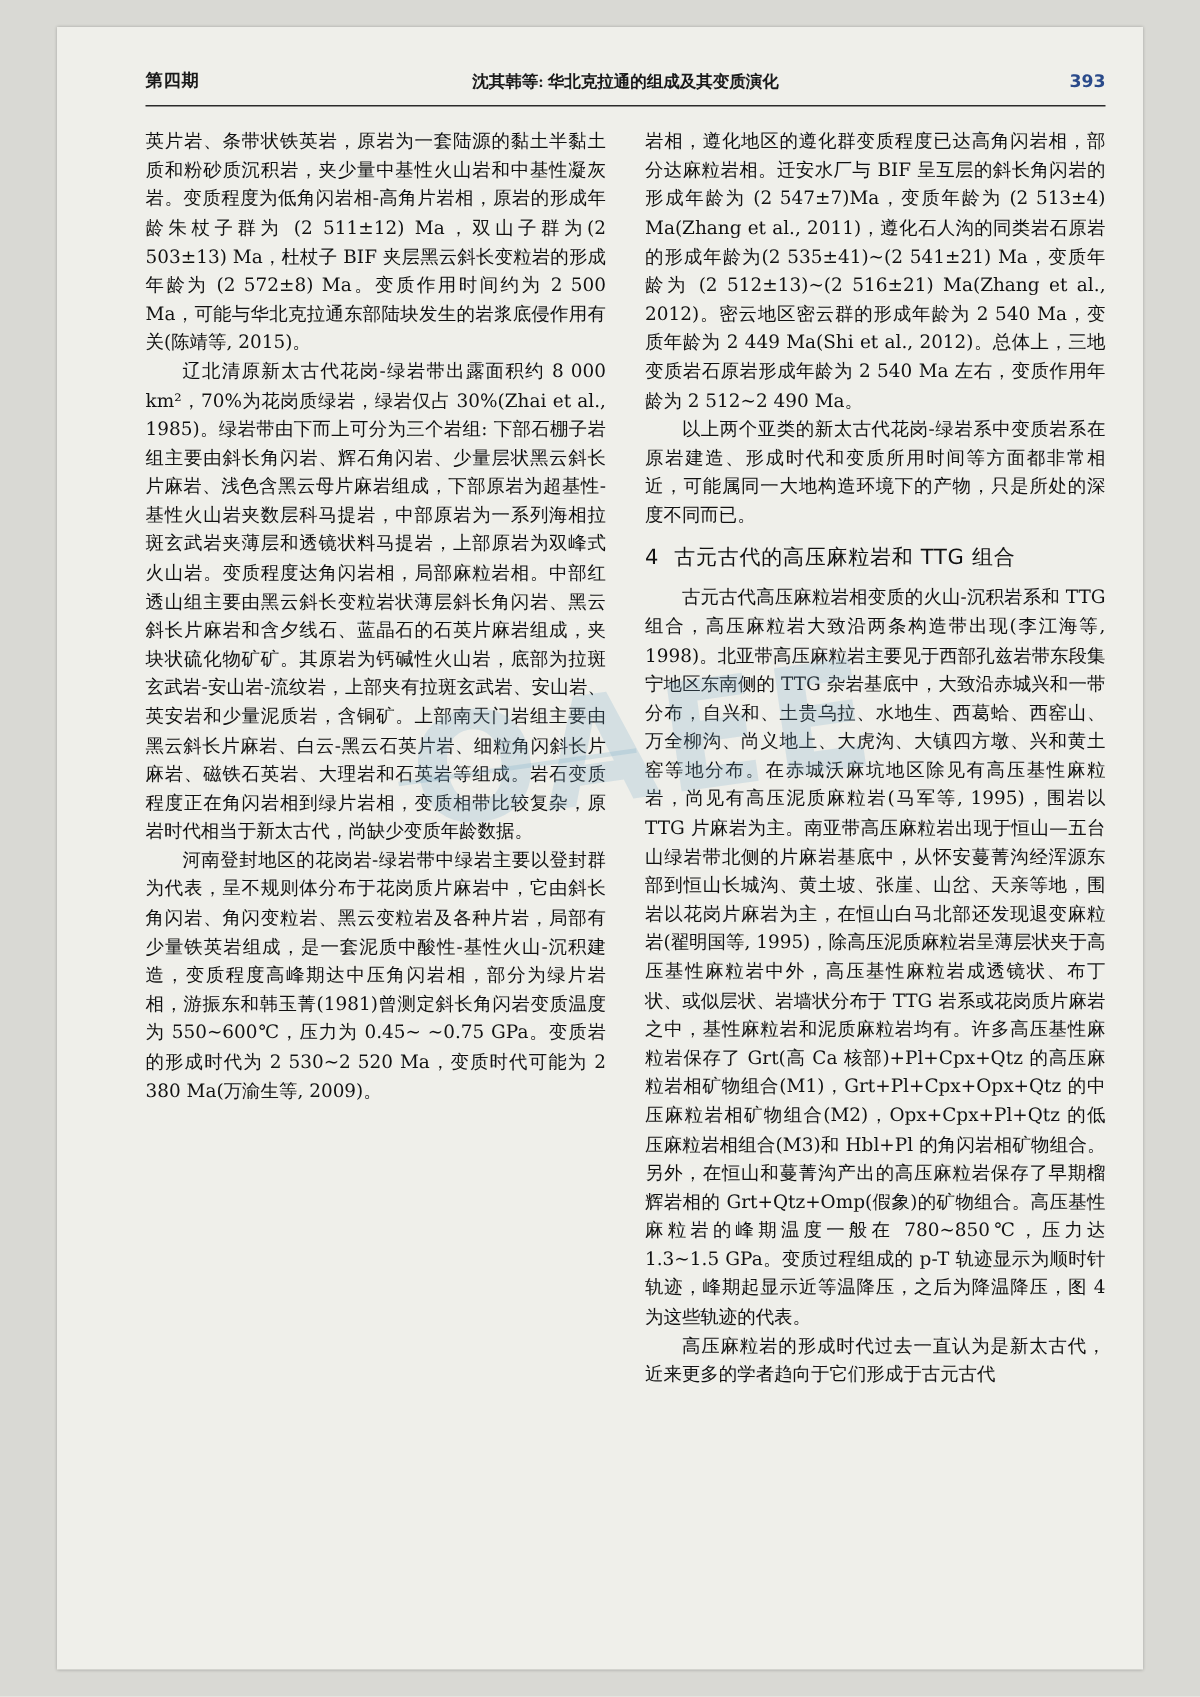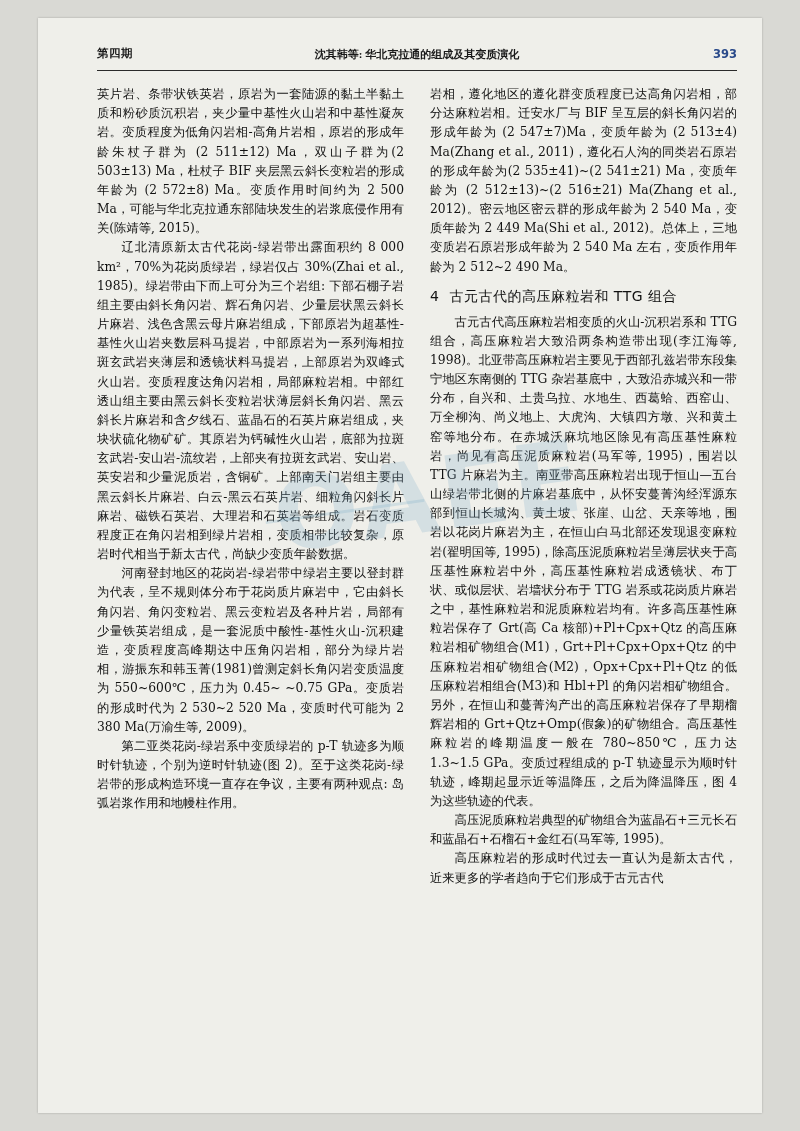--- a/index.html
+++ b/index.html
@@ -136,30 +136,29 @@
       <div class="header-center">沈其韩等: 华北克拉通的组成及其变质演化</div>
       <div class="header-right">393</div>
     </div>
 
     <div class="columns">
 
       <div class="col">
         <p class="noindent">英片岩、条带状铁英岩，原岩为一套陆源的黏土半黏土质和粉砂质沉积岩，夹少量中基性火山岩和中基性凝灰岩。变质程度为低角闪岩相-高角片岩相，原岩的形成年龄朱杖子群为 (2 511±12) Ma，双山子群为(2 503±13) Ma，杜杖子 BIF 夹层黑云斜长变粒岩的形成年龄为 (2 572±8) Ma。变质作用时间约为 2 500 Ma，可能与华北克拉通东部陆块发生的岩浆底侵作用有关(陈靖等, 2015)。</p>
         <p>辽北清原新太古代花岗-绿岩带出露面积约 8 000 km²，70%为花岗质绿岩，绿岩仅占 30%(Zhai et al., 1985)。绿岩带由下而上可分为三个岩组: 下部石棚子岩组主要由斜长角闪岩、辉石角闪岩、少量层状黑云斜长片麻岩、浅色含黑云母片麻岩组成，下部原岩为超基性-基性火山岩夹数层科马提岩，中部原岩为一系列海相拉斑玄武岩夹薄层和透镜状料马提岩，上部原岩为双峰式火山岩。变质程度达角闪岩相，局部麻粒岩相。中部红透山组主要由黑云斜长变粒岩状薄层斜长角闪岩、黑云斜长片麻岩和含夕线石、蓝晶石的石英片麻岩组成，夹块状硫化物矿矿。其原岩为钙碱性火山岩，底部为拉斑玄武岩-安山岩-流纹岩，上部夹有拉斑玄武岩、安山岩、英安岩和少量泥质岩，含铜矿。上部南天门岩组主要由黑云斜长片麻岩、白云-黑云石英片岩、细粒角闪斜长片麻岩、磁铁石英岩、大理岩和石英岩等组成。岩石变质程度正在角闪岩相到绿片岩相，变质相带比较复杂，原岩时代相当于新太古代，尚缺少变质年龄数据。</p>
         <p>河南登封地区的花岗岩-绿岩带中绿岩主要以登封群为代表，呈不规则体分布于花岗质片麻岩中，它由斜长角闪岩、角闪变粒岩、黑云变粒岩及各种片岩，局部有少量铁英岩组成，是一套泥质中酸性-基性火山-沉积建造，变质程度高峰期达中压角闪岩相，部分为绿片岩相，游振东和韩玉菁(1981)曾测定斜长角闪岩变质温度为 550~600℃，压力为 0.45~ ~0.75 GPa。变质岩的形成时代为 2 530~2 520 Ma，变质时代可能为 2 380 Ma(万渝生等, 2009)。</p>
-        <p>第二亚类花岗-绿岩系中变质绿岩的 p-T 轨迹多为顺时针轨迹，个别为逆时针轨迹(图 2)。至于这类花岗-绿岩带的形成构造环境一直存在争议，主要有两种观点: 岛弧岩浆作用和地幔柱作用。</p>
       </div>
 
       <div class="col">
         <p class="noindent">岩相，遵化地区的遵化群变质程度已达高角闪岩相，部分达麻粒岩相。迁安水厂与 BIF 呈互层的斜长角闪岩的形成年龄为 (2 547±7)Ma，变质年龄为 (2 513±4) Ma(Zhang et al., 2011)，遵化石人沟的同类岩石原岩的形成年龄为(2 535±41)~(2 541±21) Ma，变质年龄为 (2 512±13)~(2 516±21) Ma(Zhang et al., 2012)。密云地区密云群的形成年龄为 2 540 Ma，变质年龄为 2 449 Ma(Shi et al., 2012)。总体上，三地变质岩石原岩形成年龄为 2 540 Ma 左右，变质作用年龄为 2 512~2 490 Ma。</p>
+        <p>以上两个亚类的新太古代花岗-绿岩系中变质岩系在原岩建造、形成时代和变质所用时间等方面都非常相近，可能属同一大地构造环境下的产物，只是所处的深度不同而已。</p>
         <h2 class="section">
           <span class="num">4</span><span>古元古代的高压麻粒岩和 TTG 组合</span>
         </h2>
         <p>古元古代高压麻粒岩相变质的火山-沉积岩系和 TTG 组合，高压麻粒岩大致沿两条构造带出现(李江海等, 1998)。北亚带高压麻粒岩主要见于西部孔兹岩带东段集宁地区东南侧的 TTG 杂岩基底中，大致沿赤城兴和一带分布，自兴和、土贵乌拉、水地生、西葛蛤、西窑山、万全柳沟、尚义地上、大虎沟、大镇四方墩、兴和黄土窑等地分布。在赤城沃麻坑地区除见有高压基性麻粒岩，尚见有高压泥质麻粒岩(马军等, 1995)，围岩以 TTG 片麻岩为主。南亚带高压麻粒岩出现于恒山—五台山绿岩带北侧的片麻岩基底中，从怀安蔓菁沟经浑源东部到恒山长城沟、黄土坡、张崖、山岔、天亲等地，围岩以花岗片麻岩为主，在恒山白马北部还发现退变麻粒岩(翟明国等, 1995)，除高压泥质麻粒岩呈薄层状夹于高压基性麻粒岩中外，高压基性麻粒岩成透镜状、布丁状、或似层状、岩墙状分布于 TTG 岩系或花岗质片麻岩之中，基性麻粒岩和泥质麻粒岩均有。许多高压基性麻粒岩保存了 Grt(高 Ca 核部)+Pl+Cpx+Qtz 的高压麻粒岩相矿物组合(M1)，Grt+Pl+Cpx+Opx+Qtz 的中压麻粒岩相矿物组合(M2)，Opx+Cpx+Pl+Qtz 的低压麻粒岩相组合(M3)和 Hbl+Pl 的角闪岩相矿物组合。另外，在恒山和蔓菁沟产出的高压麻粒岩保存了早期榴辉岩相的 Grt+Qtz+Omp(假象)的矿物组合。高压基性麻粒岩的峰期温度一般在 780~850℃，压力达 1.3~1.5 GPa。变质过程组成的 p-T 轨迹显示为顺时针轨迹，峰期起显示近等温降压，之后为降温降压，图 4 为这些轨迹的代表。</p>
-        <p>高压泥质麻粒岩典型的矿物组合为蓝晶石+三元长石和蓝晶石+石榴石+金红石(马军等, 1995)。</p>
         <p>高压麻粒岩的形成时代过去一直认为是新太古代，近来更多的学者趋向于它们形成于古元古代</p>
       </div>
 
     </div>
   </div>
 
   <div class="watermark">OAEE</div>
   <div class="wm-line"></div>
 </div>
 

